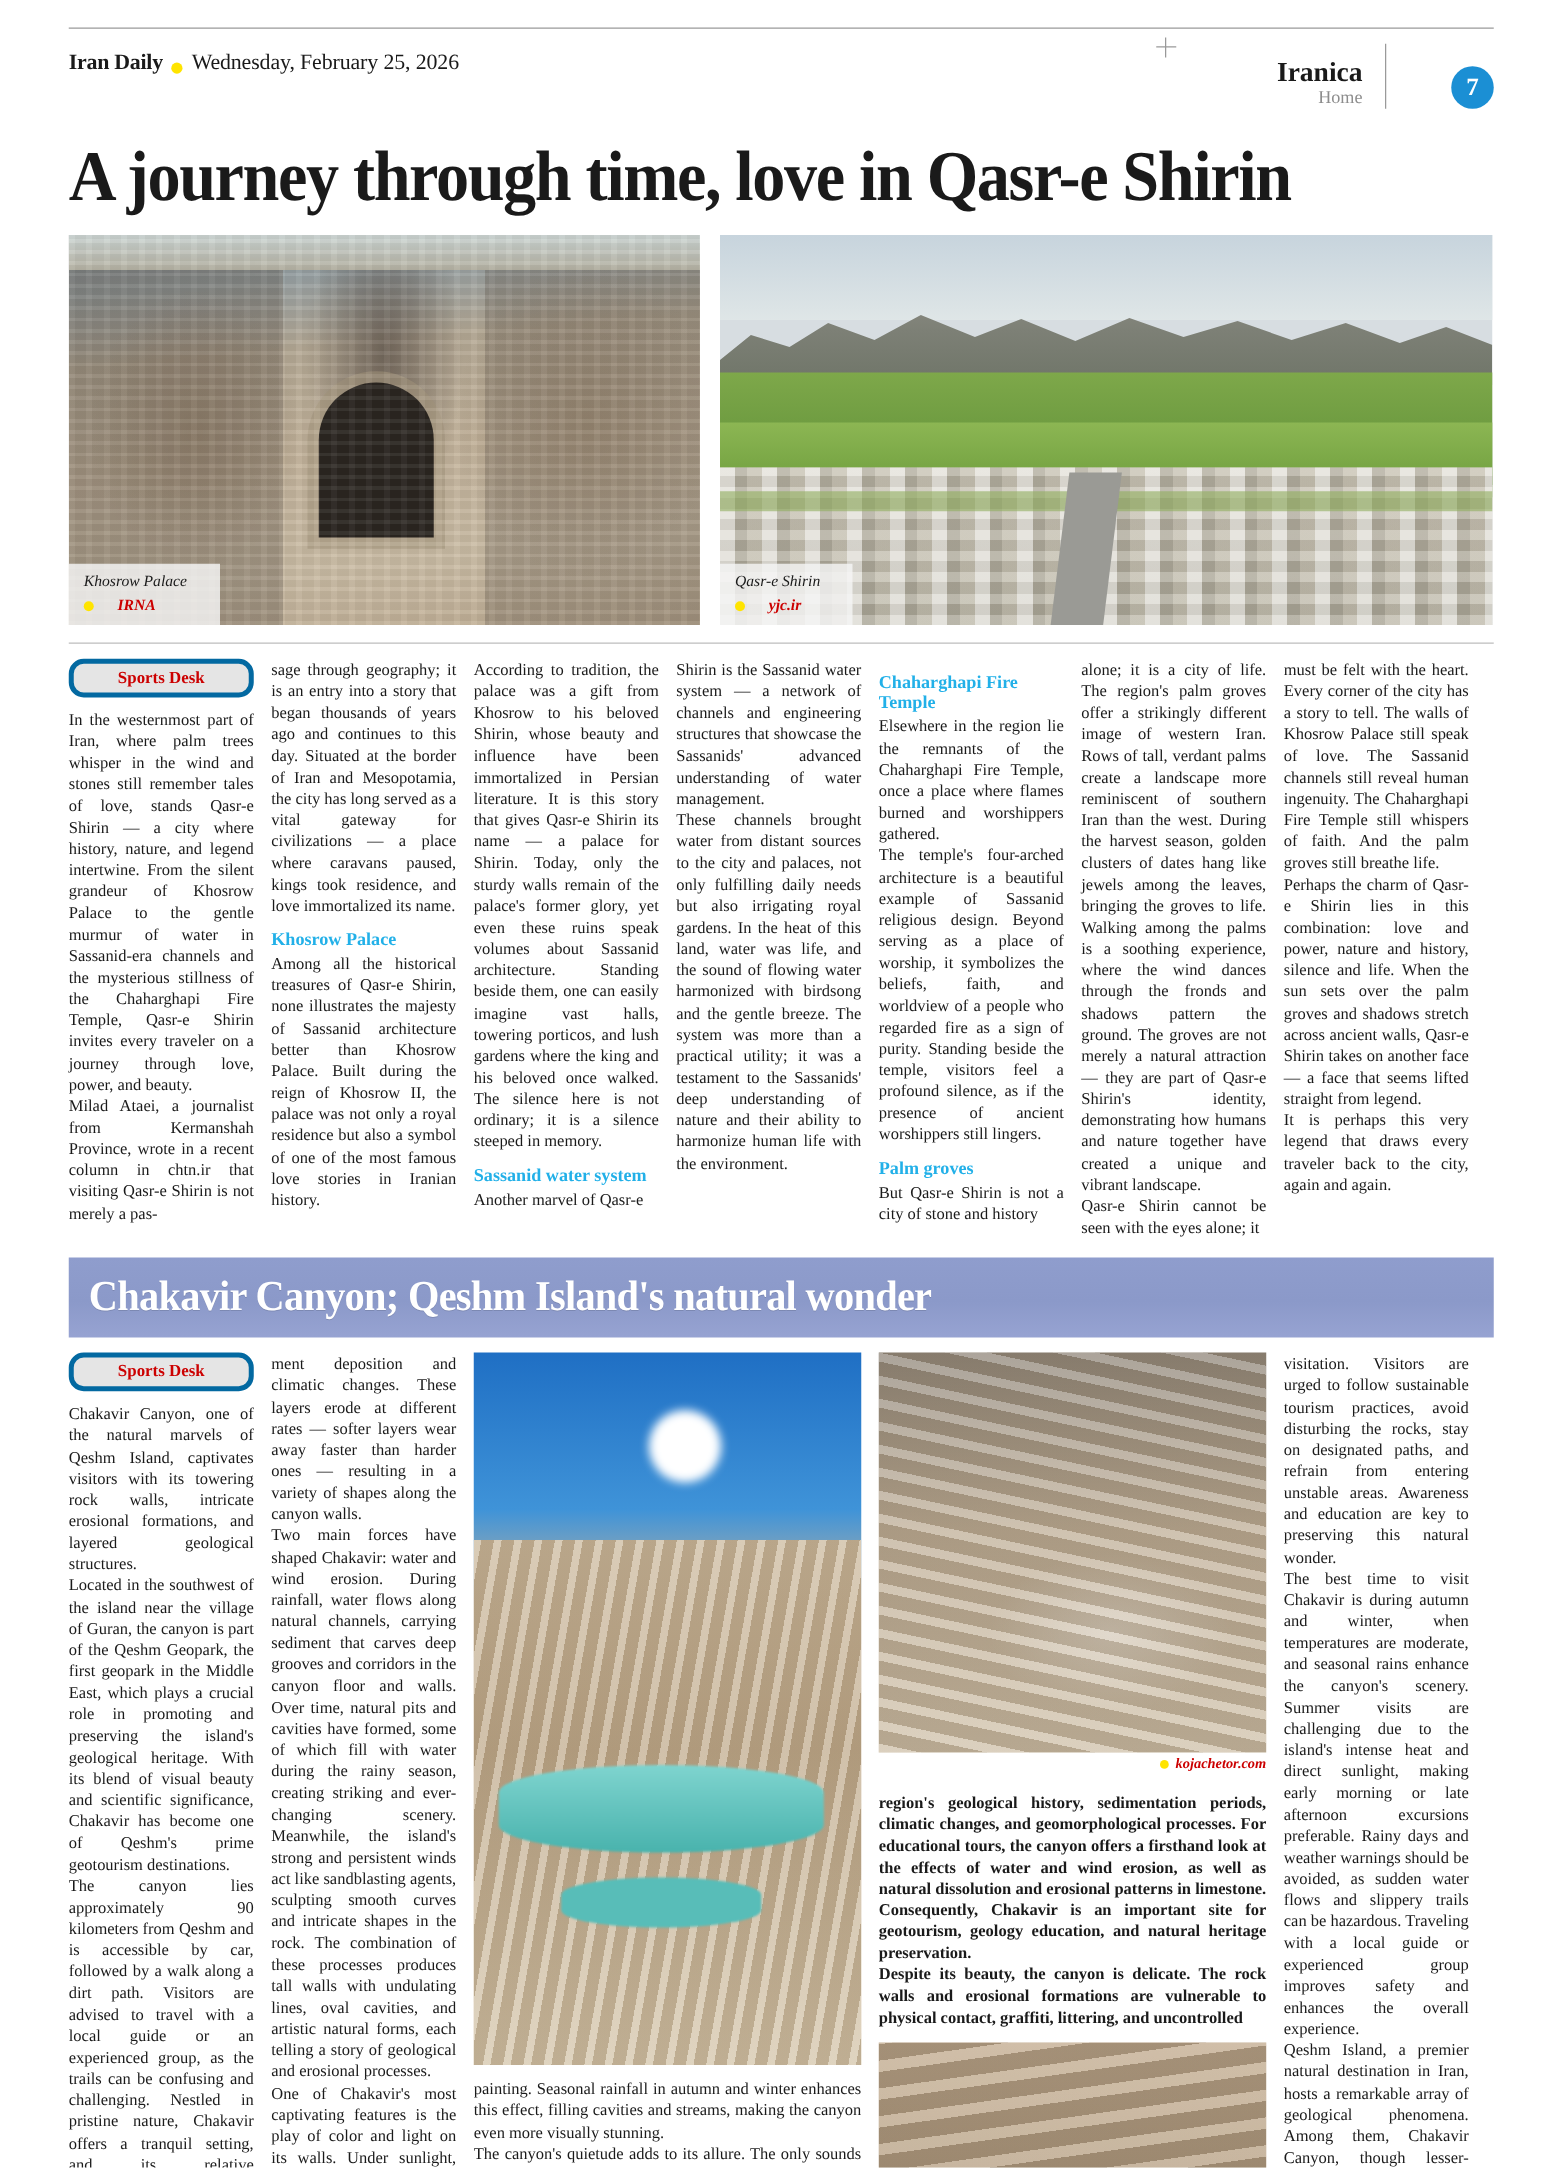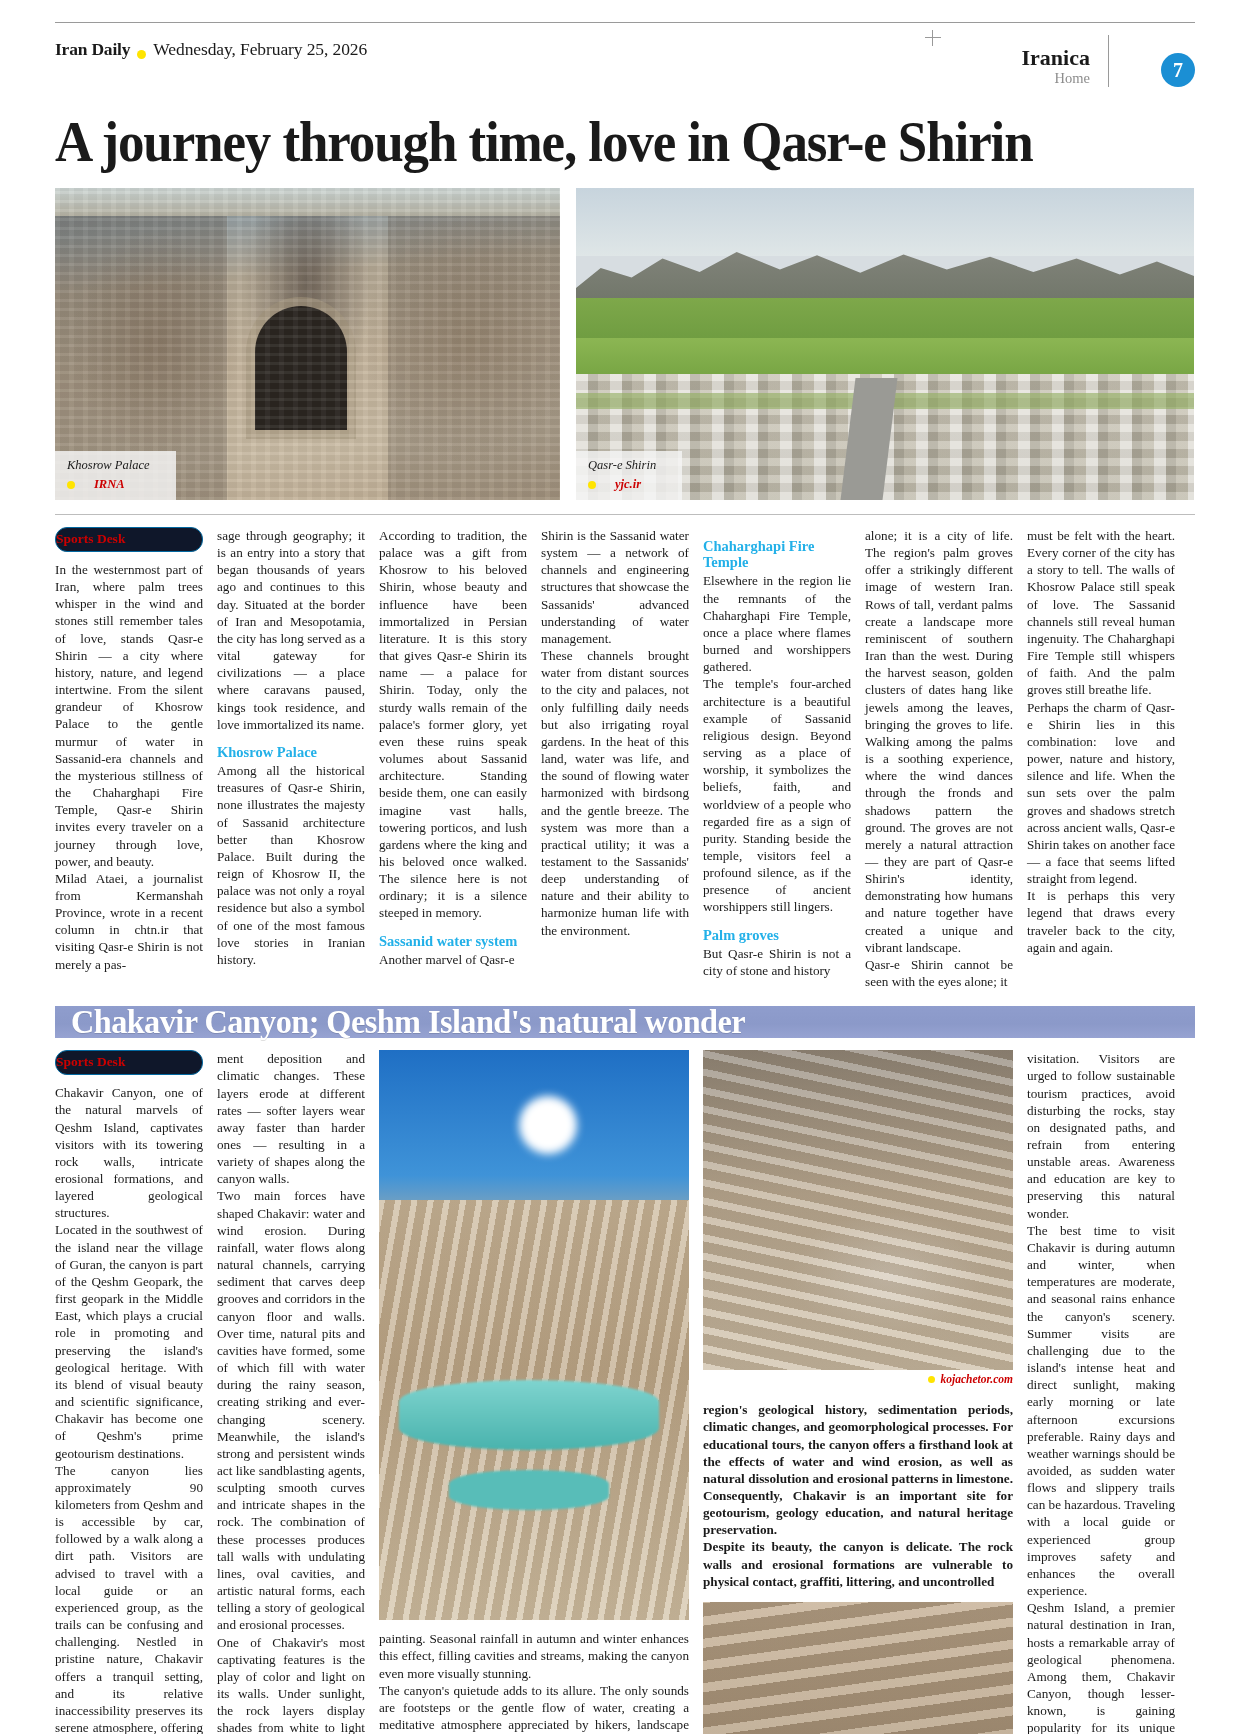--- a/index.html
+++ b/index.html
@@ -112,28 +112,28 @@
     font-size:13.2px; line-height:1.30; text-align:justify;
     margin:0 0 0 0; hyphens:auto; -webkit-hyphens:auto;
     font-family:"Liberation Serif", serif;
   }
   .col p + p { margin-top:0; }
   .subhead {
     color:#22b0e8; font-weight:bold; font-size:14.5px; line-height:1.12;
     margin:11px 0 2px 0;
   }
   .desk {
-    border:1px solid #0369a1; border-radius:12px; text-align:left;
+    border:4px solid #0369a1; border-radius:12px; text-align:center;
     color:#cc0000; font-weight:bold; font-size:13.5px; padding:3px 0 4px 0;
-    margin-bottom:9px; background:#0f172a;
+    margin-bottom:9px; background:#e5e5e5;
   }
 
   
   .banner {
-    margin-top:16px; height:32px;
+    margin-top:16px; height:64px;
     background:linear-gradient(180deg,#8f9dcd 0%,#8b99c9 55%,#97a3d2 100%);
     display:flex; align-items:center; padding-left:16px;
   }
   .banner h2 {
     margin:0; color:#ffffff; font-size:34px; font-weight:bold; letter-spacing:-0.6px;
     transform:scaleX(0.95); transform-origin:left center;
     text-shadow:0 1px 0 rgba(0,0,0,.12);
   }
 
   

